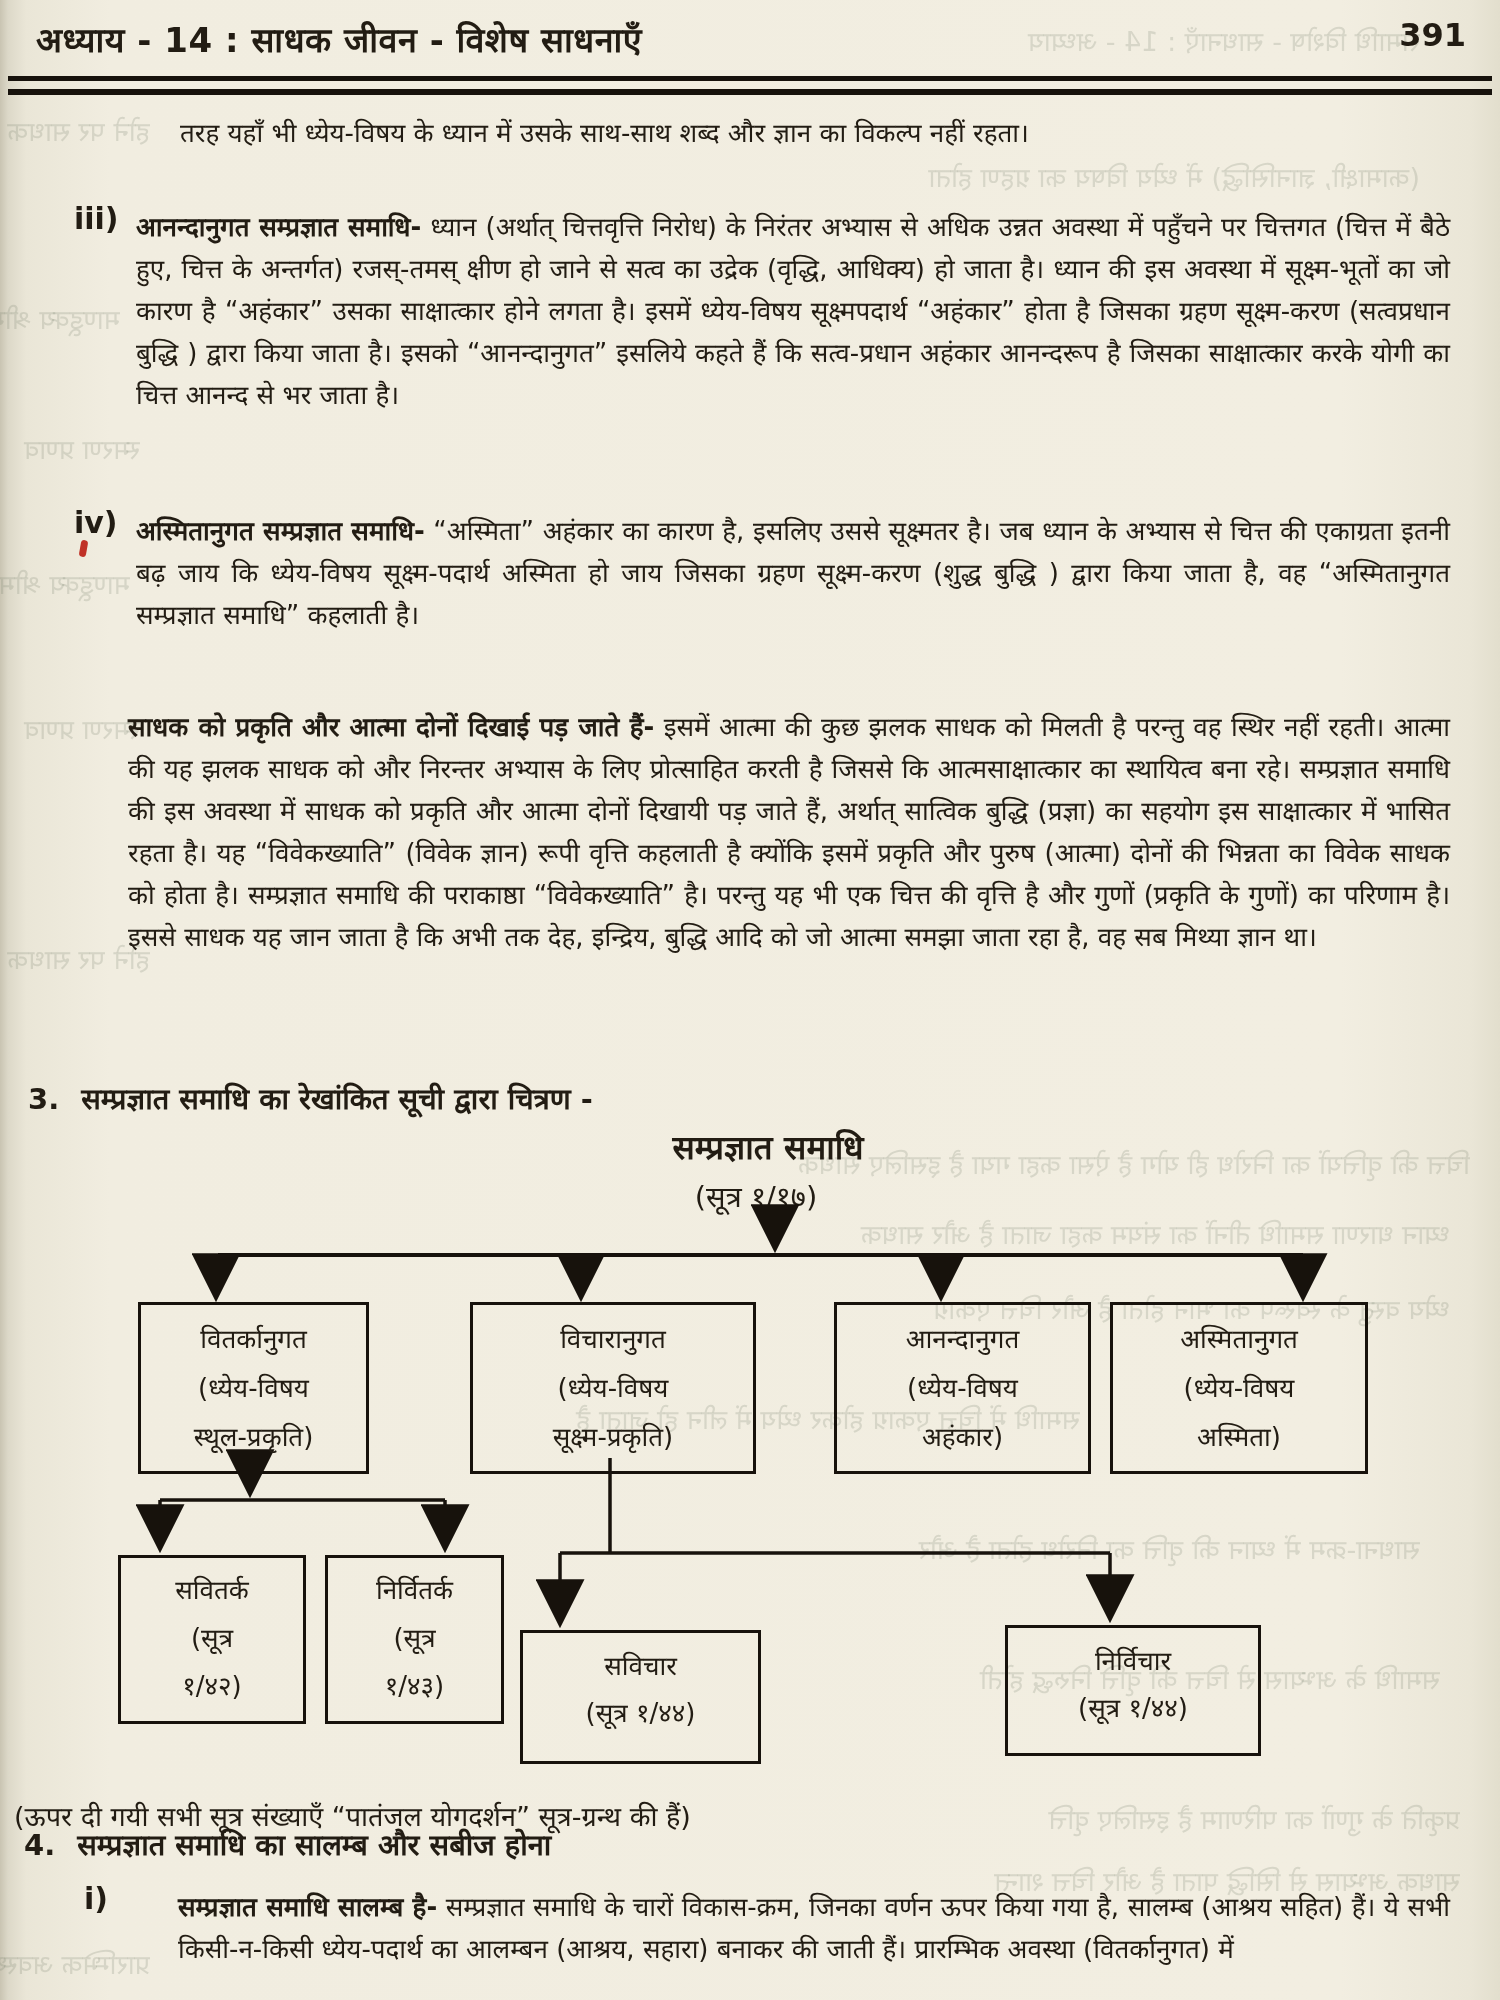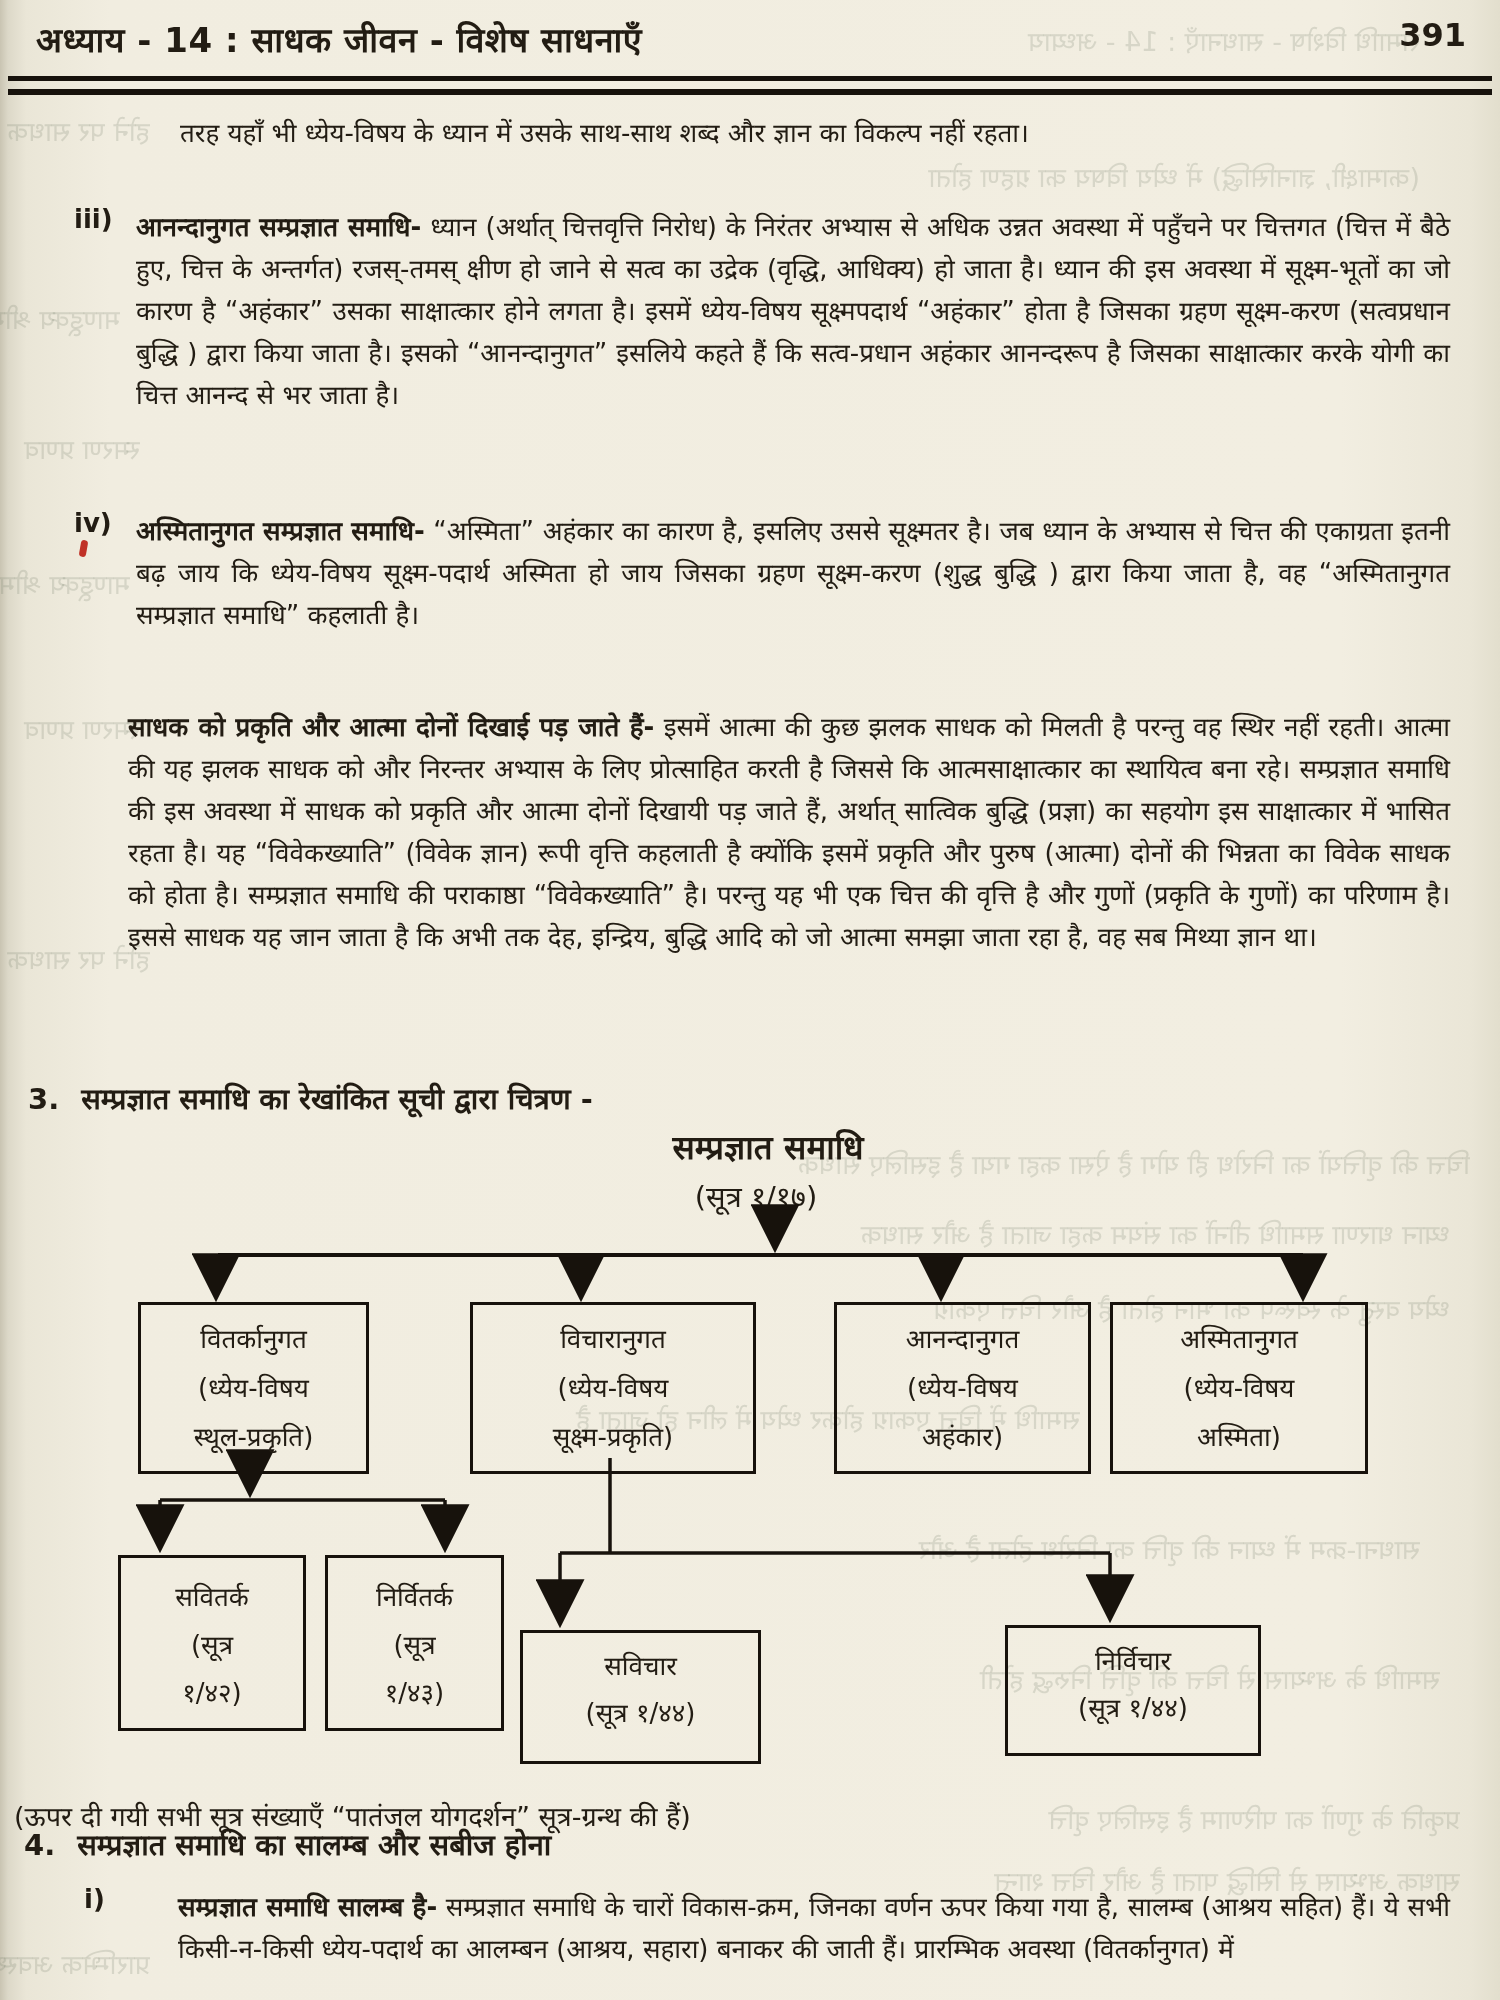--- a/index.html
+++ b/index.html
@@ -28,21 +28,21 @@
   .rule{position:absolute;top:76px;left:8px;right:8px;}
   .rule .r1{height:5px;background:#17120c;margin-bottom:8px;}
   .rule .r2{height:6px;background:#17120c;}
   .red-mark{position:absolute;top:540px;left:80px;width:7px;height:17px;background:#c03126;border-radius:4px;transform:rotate(10deg);}
   .para{
     margin:8px;font-size:26px;line-height:42px;
     text-align:justify;text-align-last:left;
   }
   .intro{position:absolute;top:104px;left:172px;width:1284px;}
   .li{position:absolute;}
-  .li .marker{position:absolute;font-weight:bold;font-size:26px;line-height:42px;}
+  .li .marker{position:absolute;font-weight:bold;font-size:30px;line-height:42px;}
   .li3{top:198px;left:128px;width:1330px;}
   .li3 .marker{left:-54px;}
   .li4{top:502px;left:128px;width:1330px;}
   .li4 .marker{left:-54px;}
   .lis{top:698px;left:120px;width:1338px;}
   .li-i{top:1878px;left:170px;width:1288px;}
   .li-i .marker{left:-86px;}
   .para strong{font-weight:bold;}
   .sechead{position:absolute;font-size:29px;font-weight:bold;white-space:nowrap;}
   .s3{top:1078px;left:28px;}
@@ -55,21 +55,21 @@
   .dg-sub{position:absolute;top:56px;left:756px;transform:translateX(-50%);font-size:29px;white-space:nowrap;}
   .dg-svg{position:absolute;inset:0;}
   .dgbox{
     position:absolute;border:3px solid #17120c;
     text-align:center;font-size:26px;background:transparent;
     overflow:hidden;
   }
   .dgbox span{display:block;}
   .lv1 span{line-height:49px;}
   .lv1{padding-top:10px;}
-  .lv2a{padding-top:15px;}
+  .lv2a{padding-top:8px;}
   .lv2a span{line-height:48px;}
   .lv2b{padding-top:10px;}
   .lv2b span{line-height:47px;}
 </style>
 </head>
 <body>
 
 <div class="page">
 
   <div class="ghost-layer">

